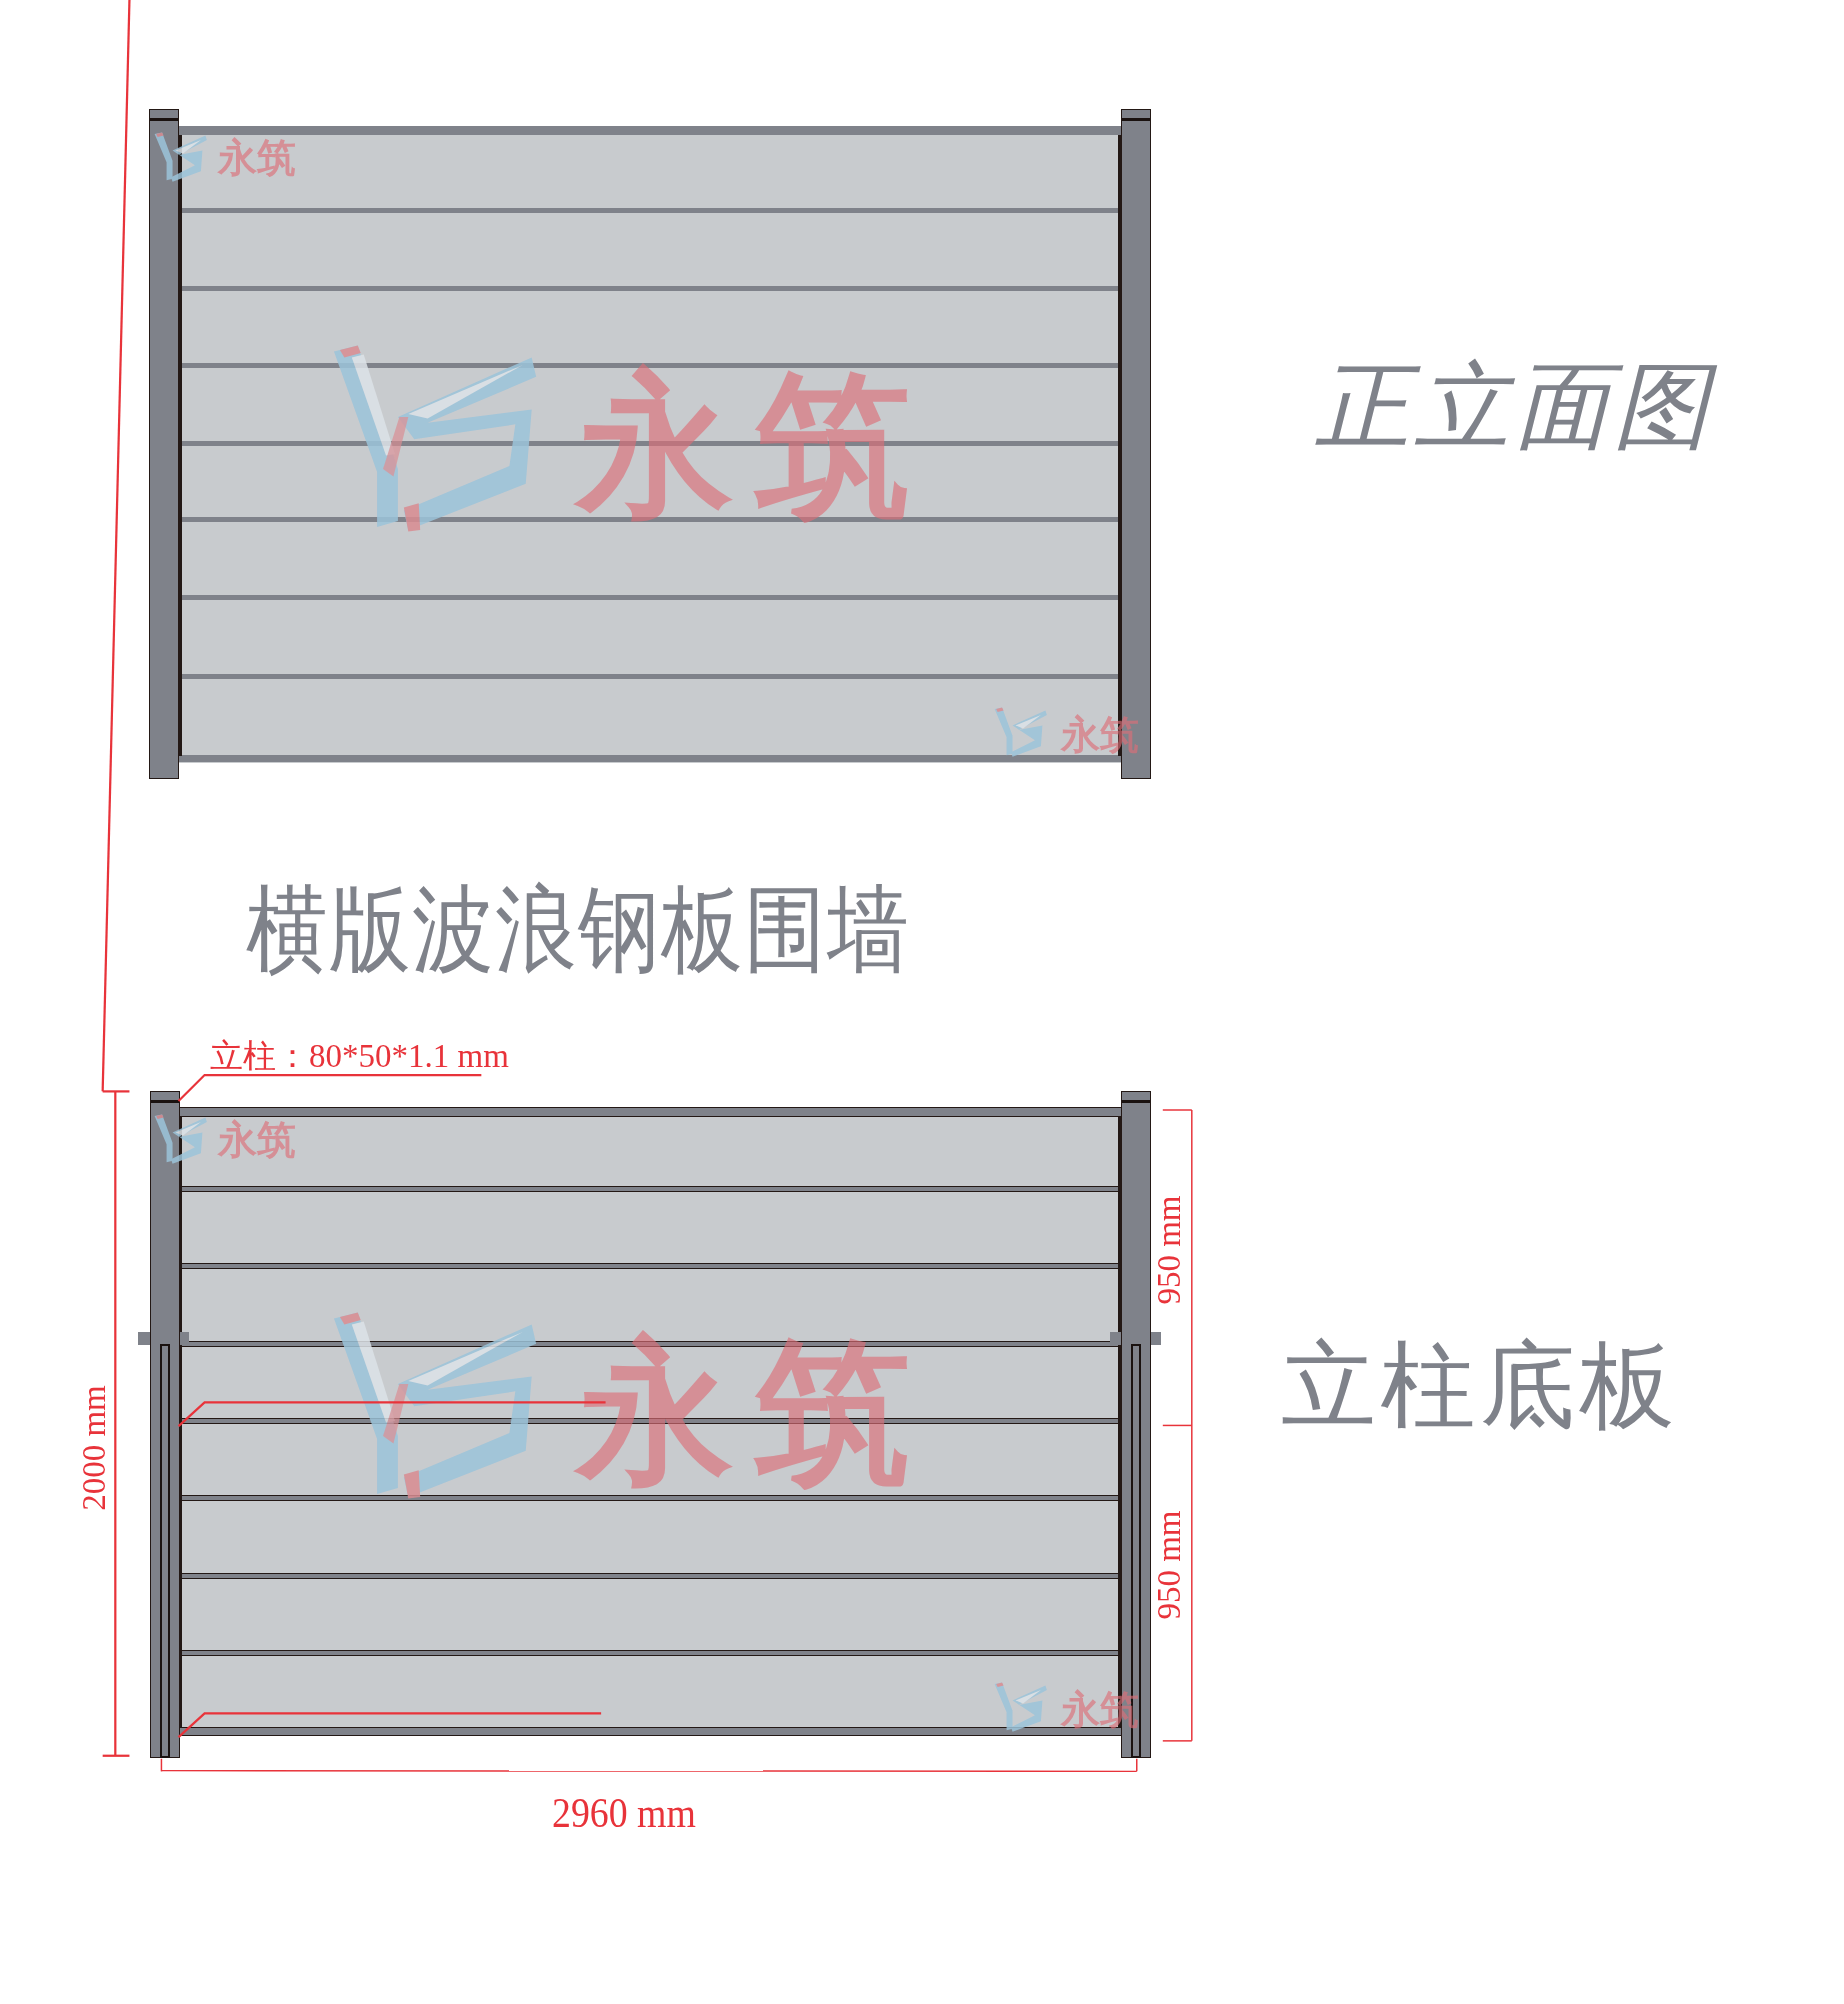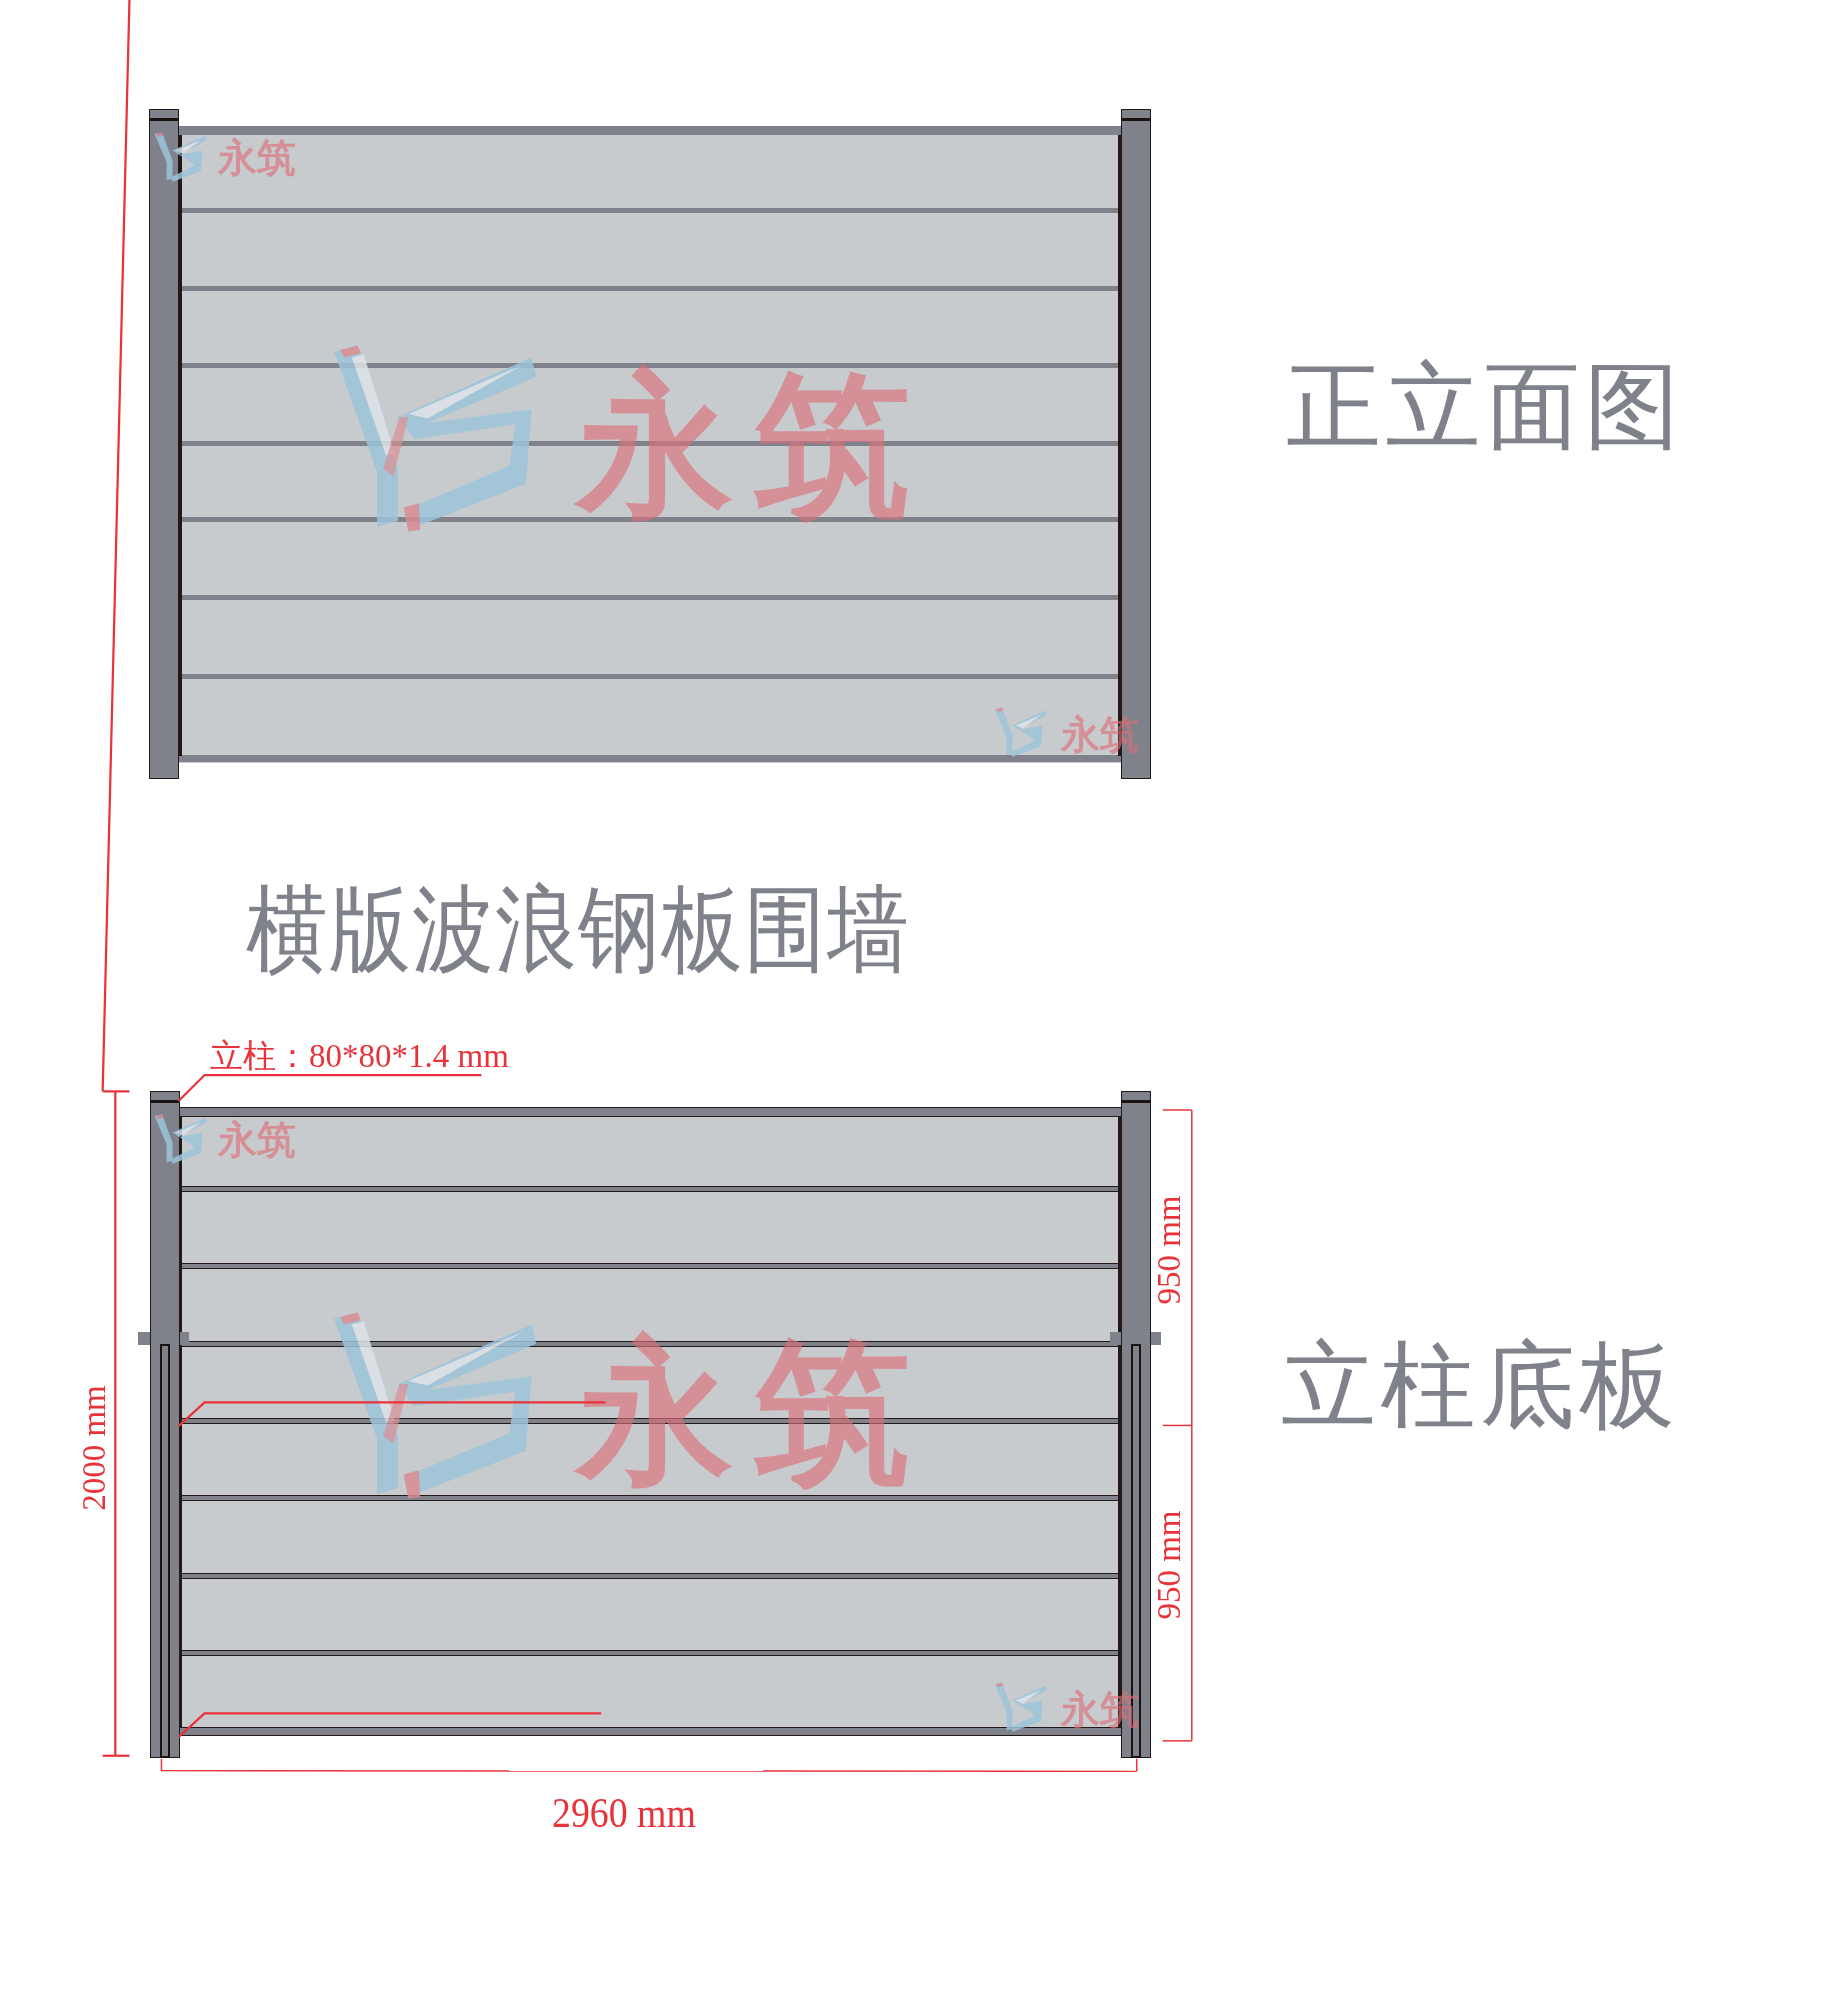--- a/index.html
+++ b/index.html
@@ -72,21 +72,21 @@
     <svg width="60" height="56" viewBox="0 0 80 75" style="position:absolute;left:0;top:0;opacity:0.85">
       <polygon points="2,8 12,6 26,44 26,68 18,70 18,46" fill="#9cc4da"></polygon>
       <polygon points="4,8 12,6 14,10 6,12" fill="#d98c92"></polygon>
       <polygon points="26,30 70,10 72,16 34,36 66,30 64,58 26,72 24,66 56,50" fill="#9cc4da"></polygon>
       <polygon points="30,30 64,16 40,34" fill="#dde3e8"></polygon>
     </svg>
     <span class="wm-text" style="left:68px;top:4.5px;font-size:39px;">永筑</span>
   </div>
 </div>
 
-<div class="title" style="left:1286px;top:344px;font-size:95px;letter-spacing:4.5px;">正立面图</div>
+<div class="title" style="left:1315px;top:344px;font-size:95px;letter-spacing:4.5px;font-style:italic;">正立面图</div>
 
 <div class="title" style="left:246px;top:867px;font-size:95px;transform:scaleX(0.86);transform-origin:left top;letter-spacing:1.5px;">横版波浪钢板围墙</div>
 
 <div class="abs" style="left:0;top:0;width:1845px;height:2005px;">
 
   <div class="panel" style="left:177px;top:1107px;width:945px;height:629px;">
     <div class="rail outlined" style="top:0;height:10.4px;"></div>
     <div class="rail outlined" style="top:79px;height:6px;"></div>
     <div class="rail outlined" style="top:156px;height:6px;"></div>
     <div class="rail outlined" style="top:234px;height:6px;"></div>
@@ -160,21 +160,21 @@
     <line x1="1602" y1="1492" x2="1602" y2="2340" stroke="#e8333a" stroke-width="2"></line>
     <line x1="1563" y1="1492" x2="1602" y2="1492" stroke="#e8333a" stroke-width="2"></line>
     <line x1="1563" y1="1916" x2="1602" y2="1916" stroke="#e8333a" stroke-width="2"></line>
     <line x1="1563" y1="2340" x2="1602" y2="2340" stroke="#e8333a" stroke-width="2"></line>
 
     <line x1="217" y1="2364" x2="217" y2="2381" stroke="#e8333a" stroke-width="2"></line>
     <line x1="1528" y1="2364" x2="1528" y2="2381" stroke="#e8333a" stroke-width="2"></line>
     <line x1="217" y1="2380" x2="1528" y2="2381" stroke="#e8333a" stroke-width="2"></line>
   </svg>
 
-  <div class="red-text" style="left:210px;top:1034px;font-size:33px;">立柱：80*80*1.4 mm</div>
+  <div class="red-text" style="left:210px;top:1034px;font-size:33px;">立柱：80*50*1.1 mm</div>
 
   <div class="red-text" style="left:94px;top:1448px;font-size:33px;transform:translate(-50%,-50%) rotate(-90deg);">2000 mm</div>
   <div class="red-text" style="left:1169px;top:1250px;font-size:33px;transform:translate(-50%,-50%) rotate(-90deg);">950 mm</div>
   <div class="red-text" style="left:1169px;top:1565px;font-size:33px;transform:translate(-50%,-50%) rotate(-90deg);">950 mm</div>
   <div class="red-text" style="left:552px;top:1789px;font-size:42px;transform:scaleX(0.9);transform-origin:left top;">2960 mm</div>
 </div>
 
 <div class="title" style="left:1281px;top:1323px;font-size:95px;letter-spacing:4.5px;">立柱底板</div>
 
 

